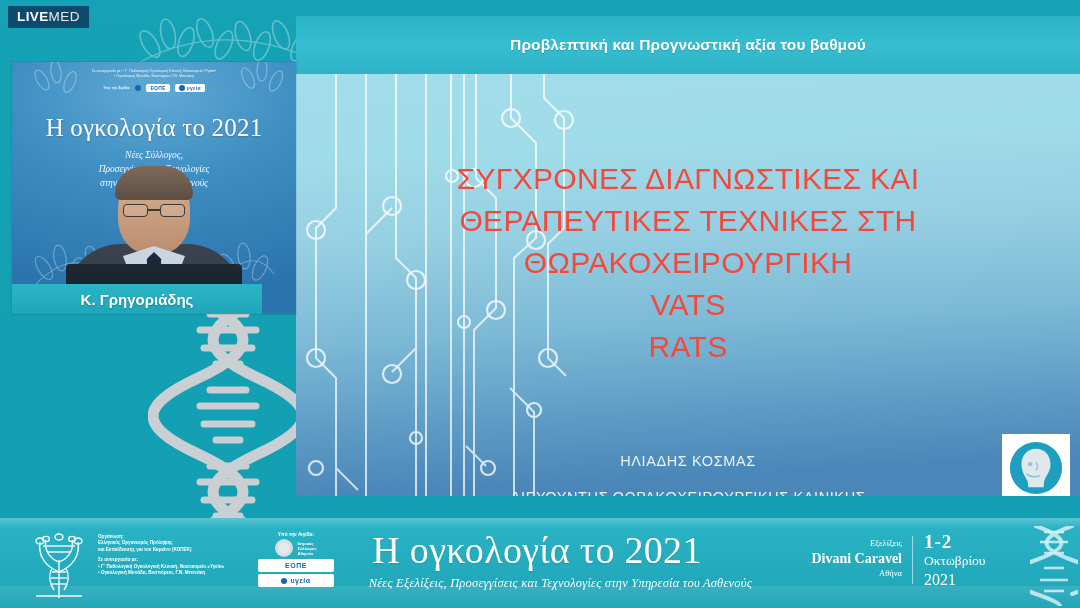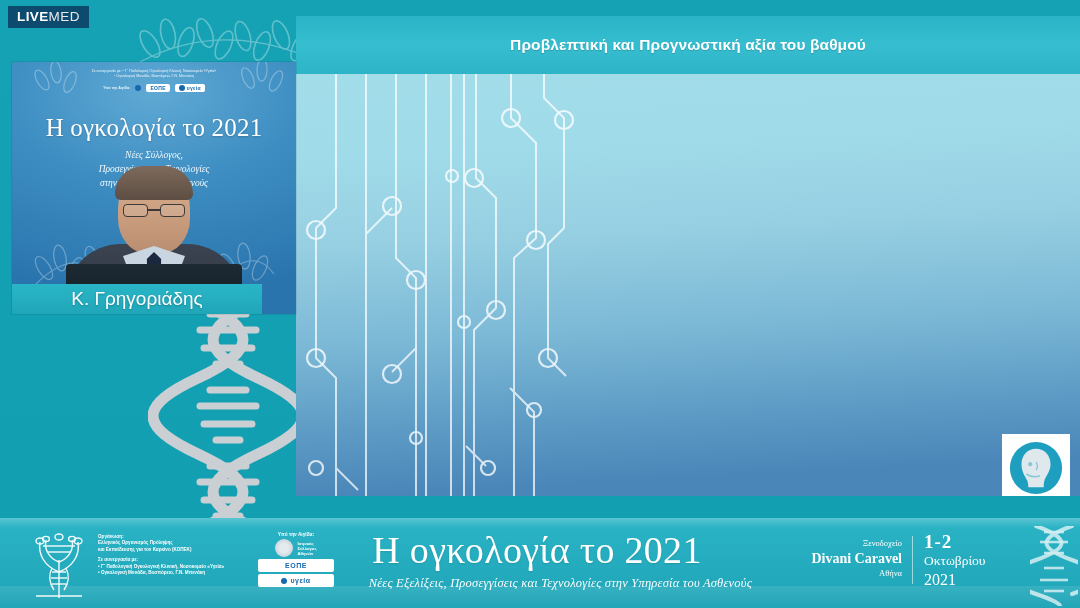--- a/index.html
+++ b/index.html
@@ -130,21 +130,21 @@
     position:absolute; left:50%; bottom:16px; transform:translateX(-50%);
     width:78px; height:9px; border-radius:3px;
     background:linear-gradient(180deg,#e6c77a,#b9953f); z-index:7;
   }
   .namebar {
     position:absolute; left:12px; top:284px; width:250px; height:30px;
     background:linear-gradient(180deg,#2ab6c8,#1fa6b8);
     display:flex; align-items:center; justify-content:center; z-index:25;
   }
   .namebar span {
-    color:#fff; font-weight:normal; font-size:19px; text-shadow:0 1px 2px rgba(0,0,0,.25);
+    color:#fff; font-weight:bold; font-size:15px; text-shadow:0 1px 2px rgba(0,0,0,.25);
   }
 
   
   .dna { position:absolute; left:148px; top:300px; width:160px; height:230px; z-index:4; }
 
   
   .slide {
     position:absolute; left:296px; top:58px; width:784px; height:438px;
     overflow:hidden; z-index:5;
     background:linear-gradient(177deg,
@@ -421,21 +421,33 @@
         <circle cx="200" cy="252" r="9"></circle>
         <circle cx="192" cy="410" r="7"></circle>
         <circle cx="215" cy="60" r="9"></circle>
         <circle cx="240" cy="182" r="9"></circle>
         <circle cx="238" cy="352" r="7"></circle>
         <circle cx="268" cy="62" r="9"></circle>
         <circle cx="252" cy="300" r="9"></circle>
       </g>
     </svg>
 
-
+    <div class="slide-title">
+      <span class="tl">ΣΥΓΧΡΟΝΕΣ ΔΙΑΓΝΩΣΤΙΚΕΣ ΚΑΙ</span>
+      <span class="tl">ΘΕΡΑΠΕΥΤΙΚΕΣ ΤΕΧΝΙΚΕΣ ΣΤΗ</span>
+      <span class="tl">ΘΩΡΑΚΟΧΕΙΡΟΥΡΓΙΚΗ</span>
+      <span class="tl">VATS</span>
+      <span class="tl">RATS</span>
+    </div>
+
+    <div class="presenter">
+      <span class="pl">ΗΛΙΑΔΗΣ ΚΟΣΜΑΣ</span>
+      <span class="pl">ΔΙΕΥΘΥΝΤΗΣ ΘΩΡΑΚΟΧΕΙΡΟΥΡΓΙΚΗΣ ΚΛΙΝΙΚΗΣ</span>
+
+    </div>
 
     <div class="hyg-logo">
       <svg viewBox="0 0 60 60" width="58" height="58">
         <circle cx="30" cy="30" r="27" fill="#1f9fc0"></circle>
         <g fill="#dfe8ed">
           <path d="M30 10 c-9 0-15 7-15 16 0 8 4 13 6 17 1 3 1 6 1 7 h16 c0-2 0-5 1-8 2-5 6-9 6-16 0-9-6-16-15-16z"></path>
         </g>
         <g fill="#1f9fc0" opacity=".45">
           <circle cx="24" cy="26" r="2.2"></circle>
           <path d="M20 36 q6 5 14 2" stroke="#1f9fc0" stroke-width="1.6" fill="none"></path>
@@ -497,21 +509,21 @@
       <div class="f-logo-chip">
         <span class="vs-dot"></span>
         <span>υγεία</span>
       </div>
     </div>
 
     <div class="f-title">Η ογκολογία το 2021</div>
     <div class="f-sub">Νέες Εξελίξεις, Προσεγγίσεις και Τεχνολογίες στην Υπηρεσία του Ασθενούς</div>
 
     <div class="f-venue">
-      <div class="vsm">Ξενοδοχείο</div>
+      <div class="vsm">Εξελίξεις</div>
       <div class="vbg2">Divani Caravel</div>
       <div class="vsm">Αθήνα</div>
     </div>
     <div class="f-vline"></div>
     <div class="f-date">
       <div class="d1">1-2</div>
       <div class="d2">Οκτωβρίου</div>
       <div class="d3">2021</div>
     </div>
 

